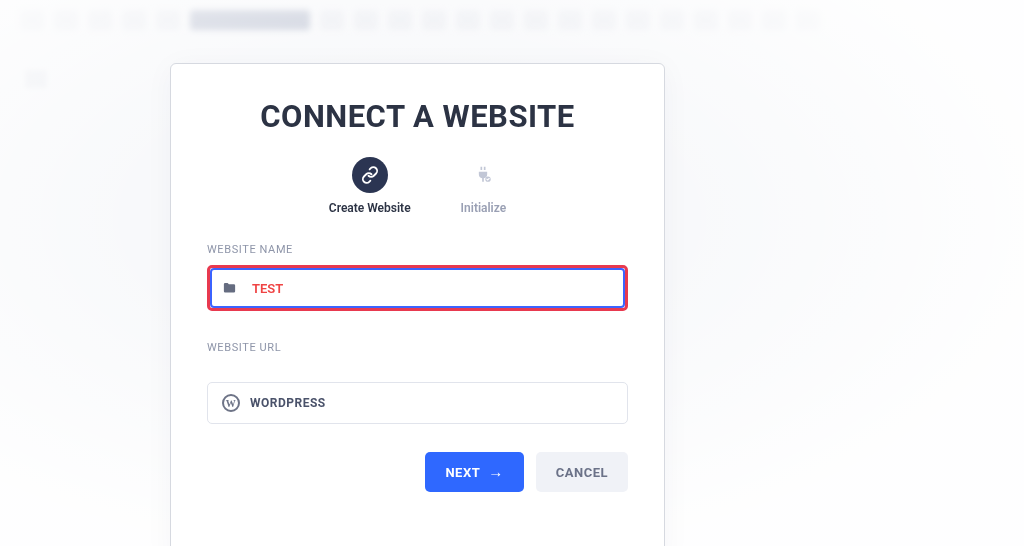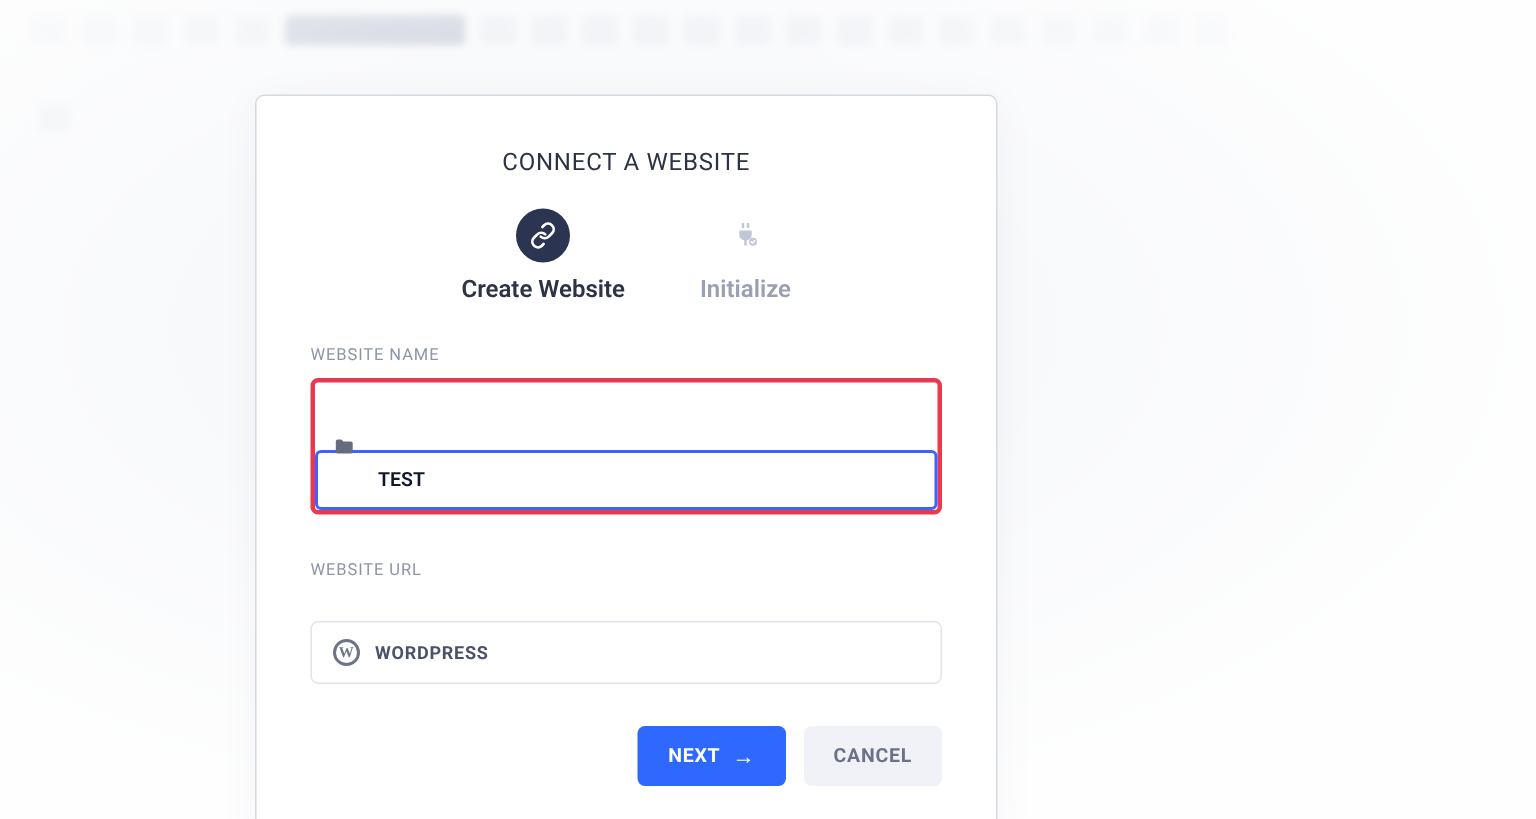--- a/index.html
+++ b/index.html
@@ -11,39 +11,39 @@
     .bg-toolbar .pill { width:120px; background:#a0a8bf; }
     .bg-sideicon { position:absolute; top:70px; left:25px; width:22px; height:18px; background:#e6e8ee; border-radius:3px; filter:blur(2px); opacity:.5;}
     .bg-fade { position:absolute; inset:0; background: radial-gradient(ellipse at 40% 40%, rgba(0,0,0,0) 30%, rgba(255,255,255,0.9) 75%); pointer-events:none; }
 
     .modal {
       position:absolute; left:170px; top:63px; width:495px; height:500px;
       background:#fff; border:1px solid #d6d9e0; border-radius:6px;
       padding:34px 36px 30px 36px;
       box-shadow: 0 4px 30px rgba(30,40,70,.04);
     }
-    .title { text-align:center; font-size:16px; font-weight:400; color:#2c3344; letter-spacing:.5px; }
+    .title { text-align:center; font-size:31px; font-weight:700; color:#2c3344; letter-spacing:.5px; }
 
     .steps { display:flex; justify-content:center; gap:50px; margin-top:22px; }
     .step { display:flex; flex-direction:column; align-items:center; gap:8px; }
     .step .circ { width:36px; height:36px; border-radius:50%; display:flex; align-items:center; justify-content:center; }
     .step.active .circ { background:#2b3552; }
-    .step .lbl { font-size:16px; color:#9aa0b4; font-weight:600; }
+    .step .lbl { font-size:12px; color:#9aa0b4; font-weight:600; }
     .step.active .lbl { color:#2c3344; }
     .icn-inactive { color:#c2c7d6; font-size:16px; }
 
     .field-label { font-size:11px; letter-spacing:.6px; color:#8e95a9; font-weight:400; margin-top:28px; }
     .field-label.second { margin-top:30px; }
 
     .input-wrap { position:relative; margin-top:9px; }
     .input-wrap.highlight { border:3px solid #e8394f; border-radius:5px; }
     .input-wrap.highlight .inp { border:2px solid #3b63ff; }
     .inp {
       width:100%; height:40px; border:1px solid #dfe2ea; border-radius:4px;
-      padding:0 12px 0 40px; font-size:13px; color:#0f172a; font-weight:600;margin-top:45px;
+      padding:0 12px 0 40px; font-size:13px; color:#ef4444; font-weight:600;
     }
     .inp::placeholder { color:#a3a9bb; font-weight:400; }
     .input-icon { position:absolute; left:12px; top:50%; transform:translateY(-50%); color:#868ca2; display:flex; }
 
     .platform-row { display:flex; gap:16px; margin-top:28px; }
     .platform-btn {
       flex:1; height:42px; border:1px solid #e1e4ec; border-radius:5px; background:#fff;
       display:flex; align-items:center; gap:10px; padding:0 14px; cursor:pointer;
       font-size:12px; font-weight:700; letter-spacing:.5px; color:#4a526a;
     }

